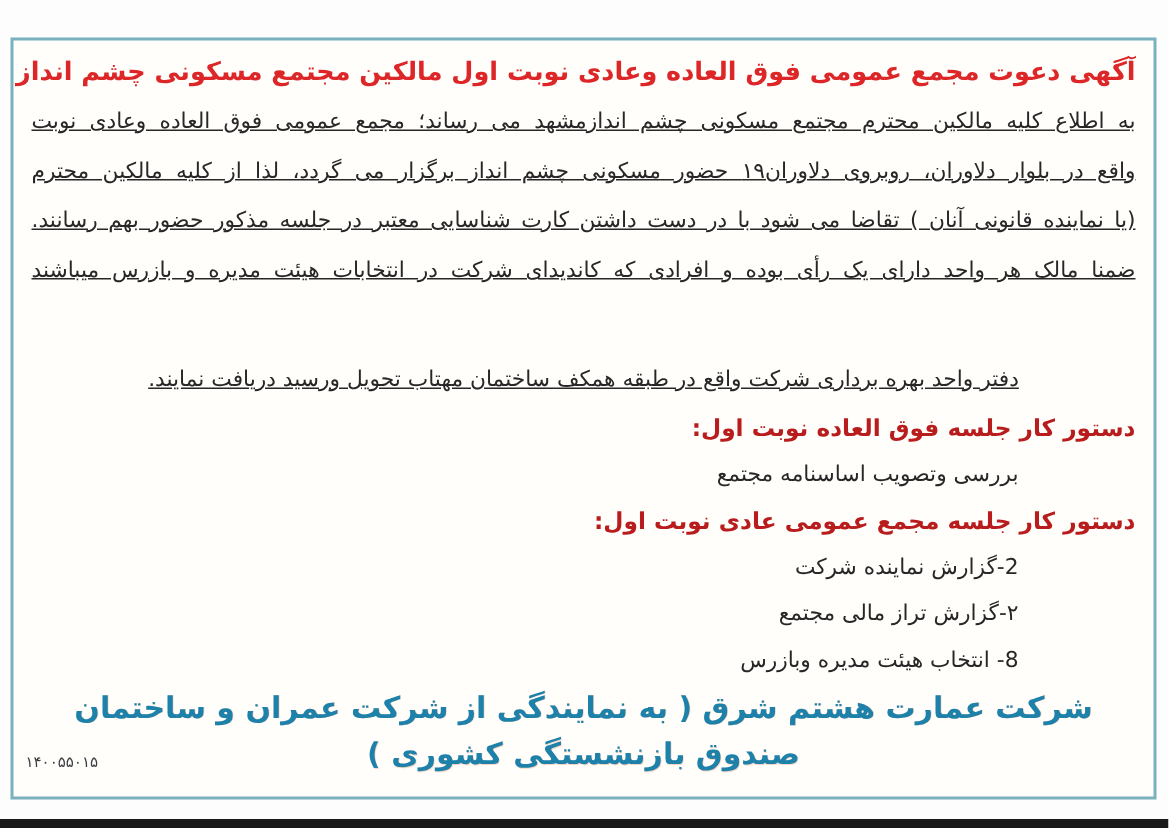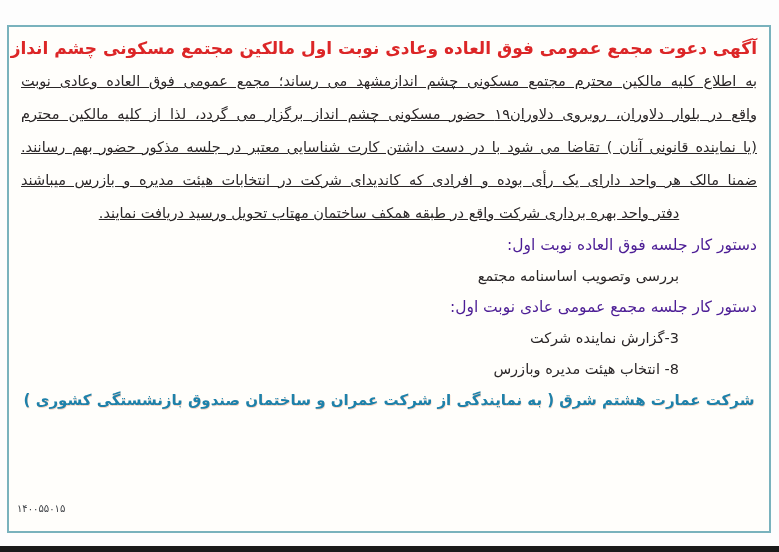--- a/index.html
+++ b/index.html
@@ -38,41 +38,42 @@
     font-size: 14.5px;
     line-height: 33px;
     text-align: justify;
     text-align-last: justify;
     white-space: nowrap;
     text-decoration: underline;
   }
   .body-line.centered {
     text-align: center;
     text-align-last: center;
+    margin-top: 40px;
   }
 
   .agenda-heading {
-    color: #4c1d95;
-    font-weight: normal;
+    color: #b91c1c;
+    font-weight: bold;
     font-size: 15.5px;
     line-height: 31px;
     text-align: right;
     padding-left: 2px;
   }
   .agenda-item {
     color: #2a2627;
     font-size: 14.5px;
     line-height: 31px;
     padding-right: 78px;
   }
 
   .signature-line {
     color: #1e81aa;
     font-weight: bold;
-    font-size: 15px;
+    font-size: 20px;
     line-height: 31px;
     text-align: center;
     text-shadow: 0.5px 0.5px 0 rgba(224, 98, 40, 0.25);
   }
 
   .reference-number {
     position: absolute;
     left: 8px; bottom: 17px;
     direction: ltr;
     color: #3a3d42;
@@ -101,22 +102,23 @@
     <div class="body-line">(یا نماینده قانونی آنان ) تقاضا می شود با در دست داشتن کارت شناسایی معتبر در جلسه مذکور حضور بهم رسانند.</div>
     <div class="body-line">ضمنا مالک هر واحد دارای یک رأی بوده و افرادی که کاندیدای شرکت در انتخابات هیئت مدیره و بازرس میباشند</div>
     <div class="body-line centered">دفتر واحد بهره برداری شرکت واقع در طبقه همکف ساختمان مهتاب تحویل ورسید دریافت نمایند.</div>
 
     <div class="agenda-heading">دستور کار جلسه فوق العاده نوبت اول:</div>
 
     <div class="agenda-item">بررسی وتصویب اساسنامه مجتمع</div>
 
     <div class="agenda-heading">دستور کار جلسه مجمع عمومی عادی نوبت اول:</div>
 
-    <div class="agenda-item">3-گزارش نماینده شرکت</div>
+    <div class="agenda-item">2-گزارش نماینده شرکت</div>
 
+    <div class="agenda-item">۲-گزارش تراز مالی مجتمع</div>
 
     <div class="agenda-item">8- انتخاب هیئت مدیره وبازرس</div>
 
     <div class="signature-line">شرکت عمارت هشتم شرق ( به نمایندگی از شرکت عمران و ساختمان صندوق بازنشستگی کشوری )</div>
 
     <div class="reference-number">۱۴۰۰۵۵۰۱۵</div>
 
   </div>
 
   <div class="bottom-bar"></div>

